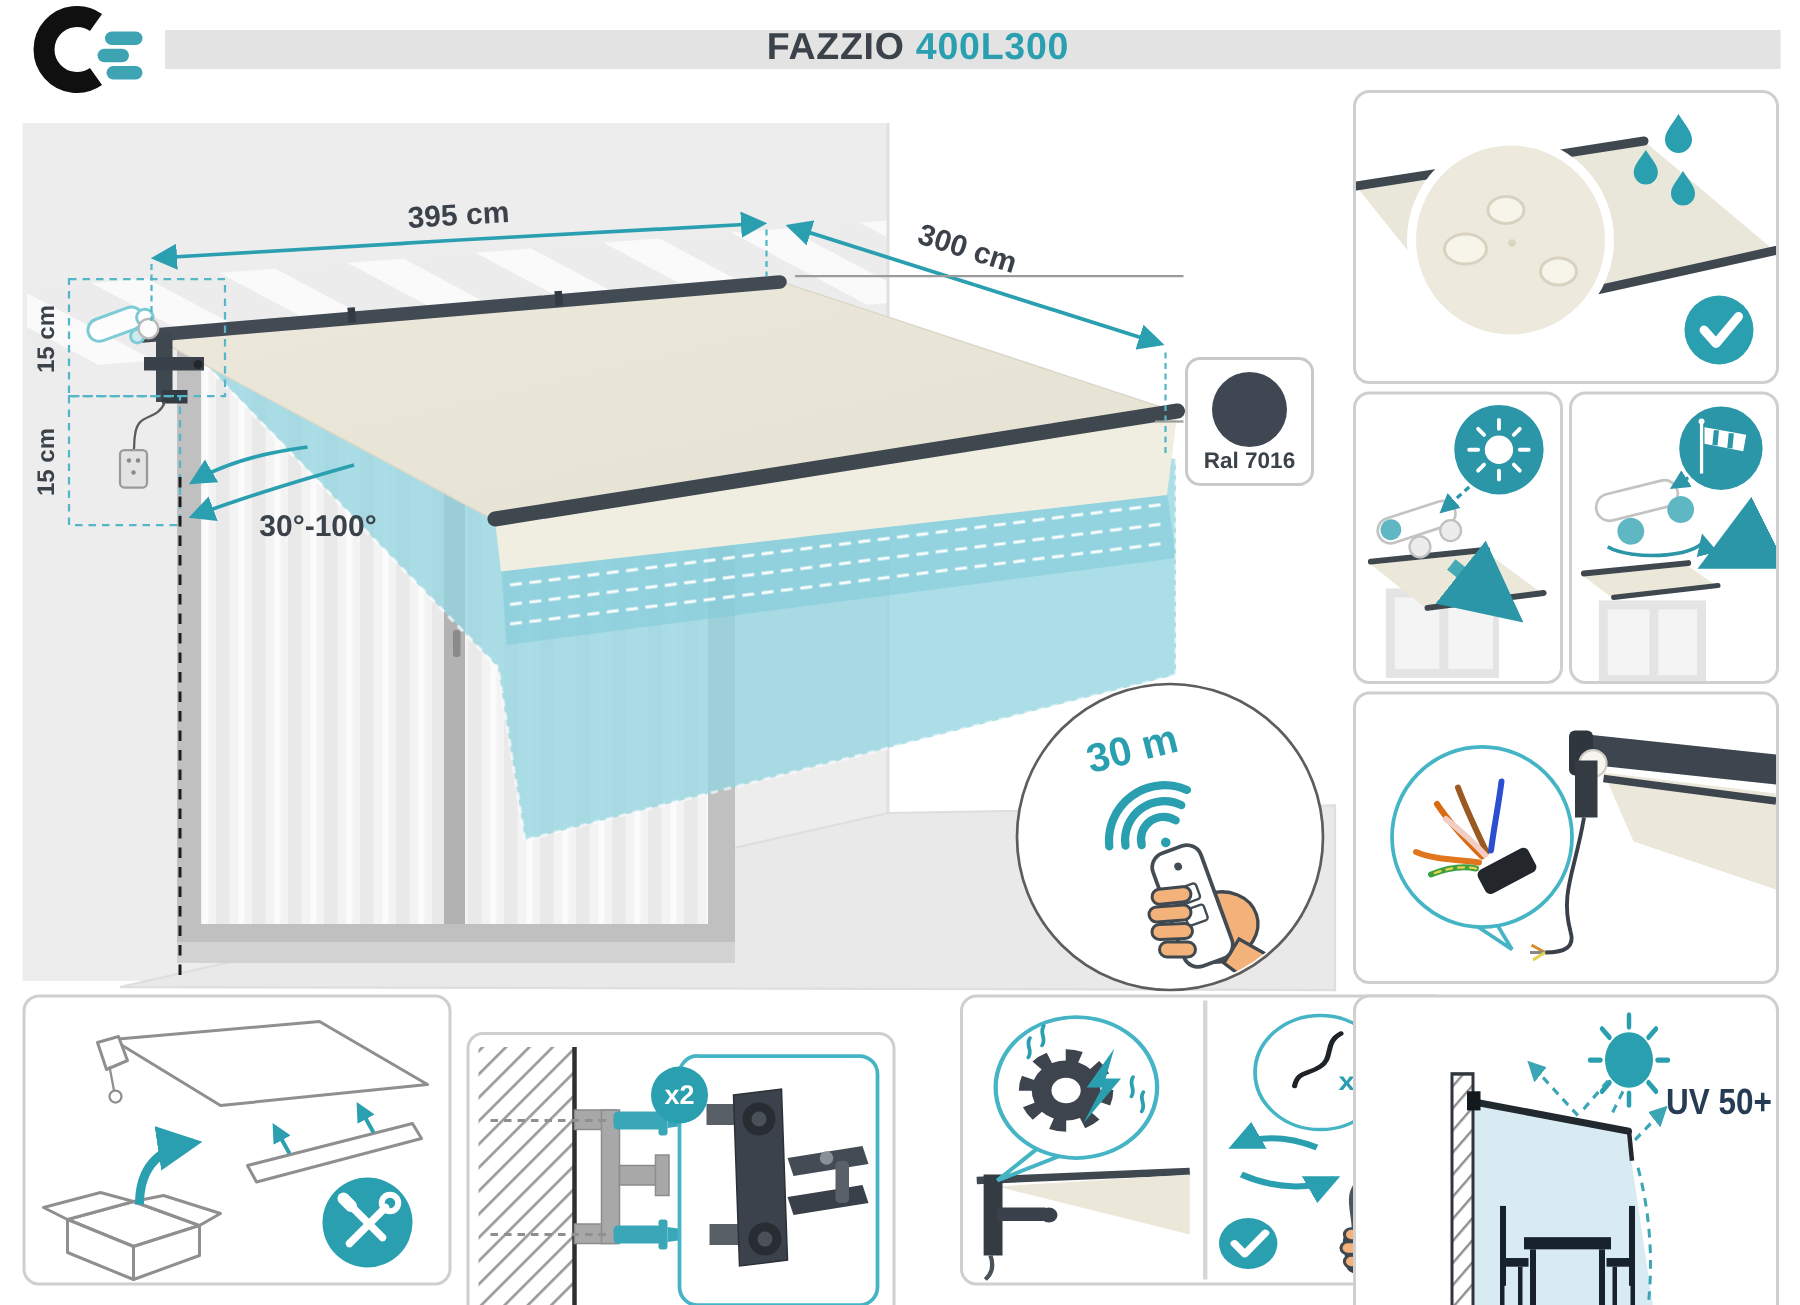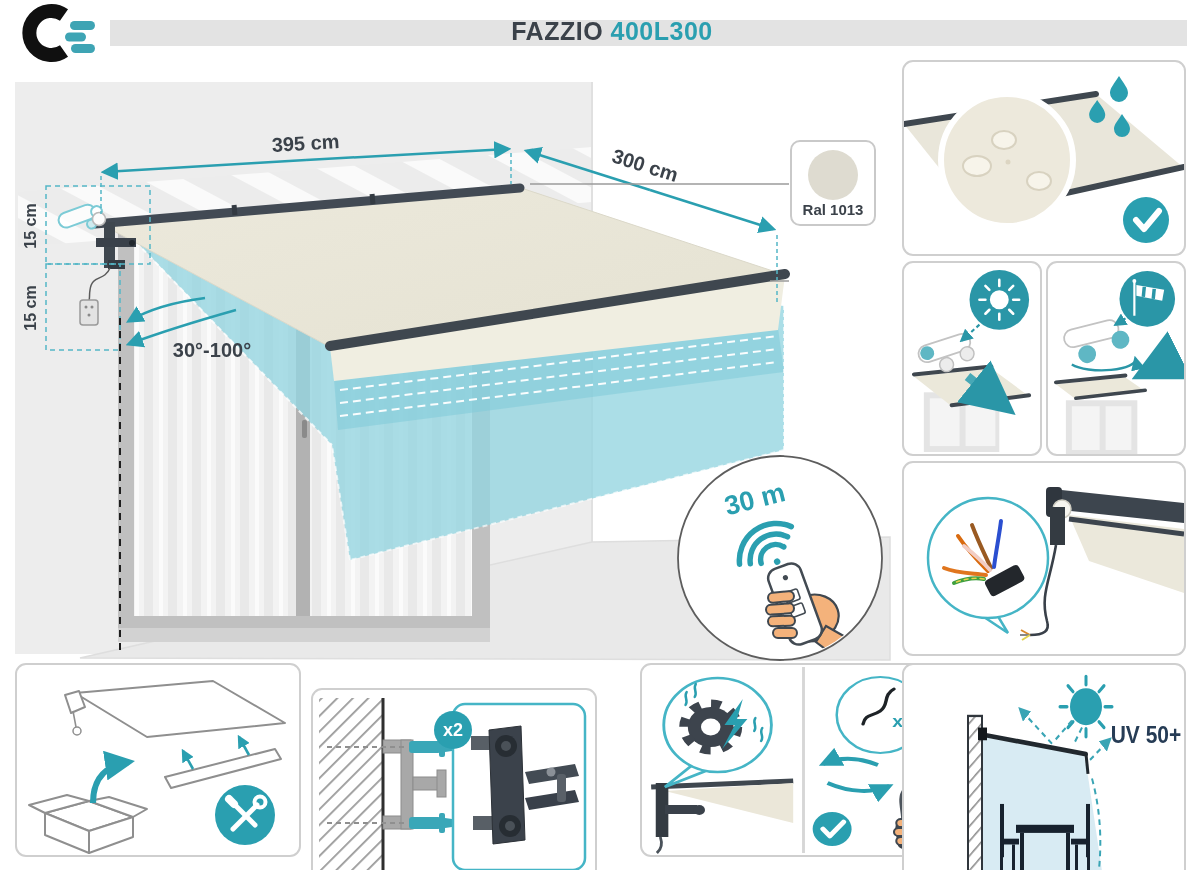--- a/index.html
+++ b/index.html
@@ -174,23 +174,23 @@
       <g transform="translate(776,560) rotate(-36)" stroke="#2a9fb0" stroke-width="5.5" fill="none" stroke-linecap="round">
         <path d="M-14,-6 A15,15 0 0 1 14,-6"></path>
         <path d="M-23,-12 A26,26 0 0 1 23,-12"></path>
         <path d="M-32,-18 A37,37 0 0 1 32,-18"></path>
         <circle cx="0" cy="2" r="3.2" fill="#2a9fb0" stroke="none"></circle>
       </g>
       <text x="757" y="508" text-anchor="middle" font-size="27" font-weight="bold" fill="#2a9fb0" transform="rotate(-14 757 508)">30 m</text>
     </g>
   </svg>
 
-  <div class="ralbox r1">
-    <div class="sw" style="background:#dedbd0"></div>
-    <div class="lbl">Ral 1013</div>
+  <div class="ralbox r2">
+    <div class="sw" style="background:#3f4852"></div>
+    <div class="lbl">Ral 7016</div>
   </div>
 
   <div class="panel" style="left:902px;top:60px;width:284px;height:196px;">
     <svg viewBox="0 0 280 192" preserveAspectRatio="none">
       <polygon points="0,62 192,32 280,106 72,152" fill="#e9e6da"></polygon>
       <line x1="0" y1="62" x2="192" y2="32" stroke="#3f474f" stroke-width="6" stroke-linecap="round"></line>
       <line x1="72" y1="151" x2="280" y2="105" stroke="#3f474f" stroke-width="6" stroke-linecap="round"></line>
       <g>
         <circle cx="103" cy="98" r="66" fill="#ede9dc" stroke="#d0d0d0" stroke-width="1.5"></circle>
         <circle cx="103" cy="98" r="66" fill="none" stroke="#ffffff" stroke-width="6"></circle>

